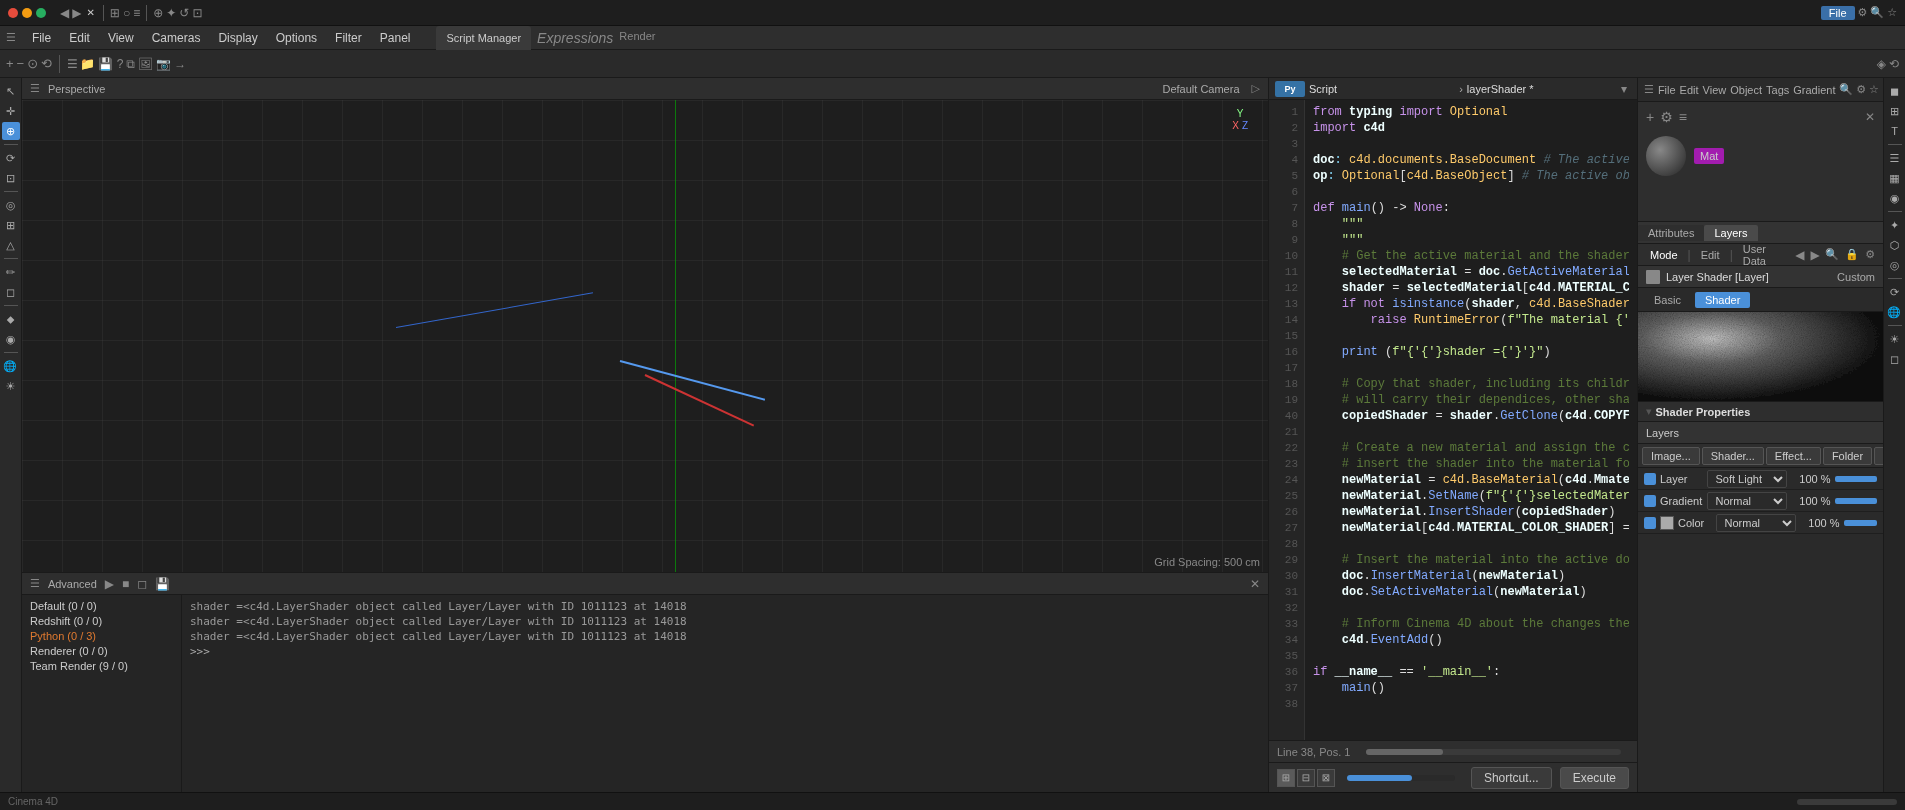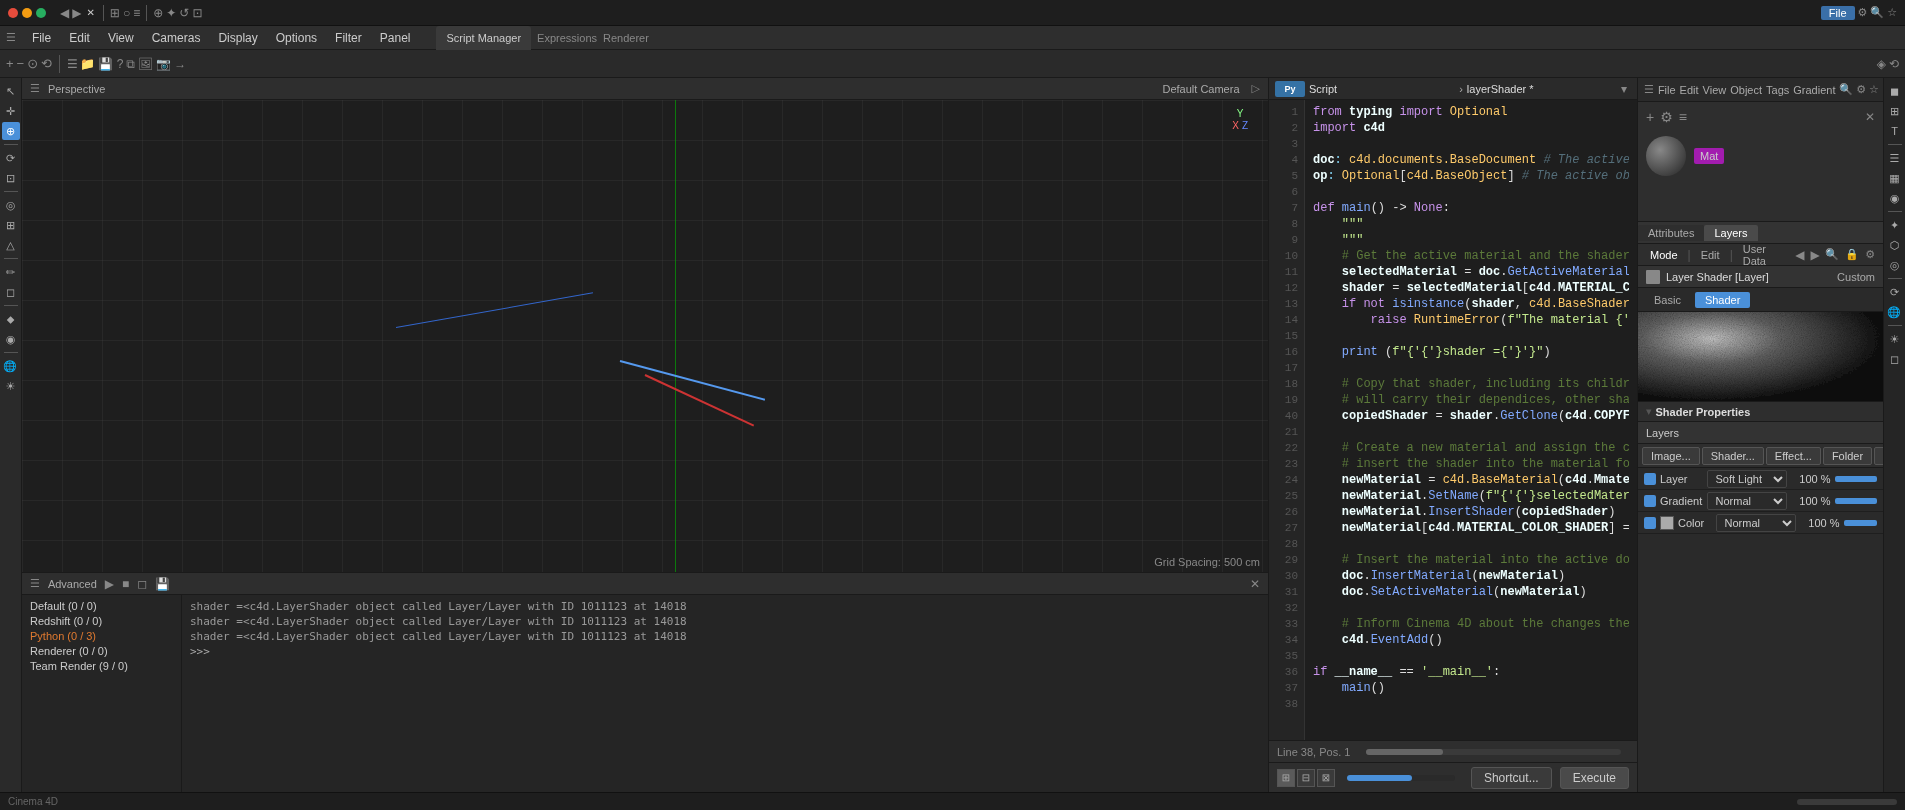--- a/index.html
+++ b/index.html
@@ -562,22 +562,22 @@
   <span class="menu-item">Cameras</span>
   <span class="menu-item">Display</span>
   <span class="menu-item">Options</span>
   <span class="menu-item">Filter</span>
   <span class="menu-item">Panel</span>
 
   <div style="margin-left:16px;display:flex;align-items:center;gap:8px;background:#3a3a3a;padding:0 10px;height:24px;border-radius:3px 3px 0 0;">
     <span style="font-size:11px;color:#ccc;">Script Manager</span>
   </div>
   <div style="margin-left:4px;display:flex;gap:6px;">
-    <span style="font-size:11px;color:#888;cursor:pointer;">Expressions</span>
-    <span style="font-size:11px;color:#888;cursor:pointer;">Renderer</span>
+    <span style="font-size:14px;color:#888;cursor:pointer;font-style:italic;">Expressions</span>
+    <span style="font-size:11px;color:#888;cursor:pointer;">Render</span>
   </div>
 </div>
 
 <div style="display:flex; align-items:center; background:#2a2a2a; height:28px; padding:0 6px; gap:3px; flex-shrink:0; border-bottom:1px solid #1a1a1a;">
 
   <span style="color:#888;cursor:pointer;font-size:13px;">+</span>
   <span style="color:#888;cursor:pointer;font-size:13px;">−</span>
   <span style="color:#888;cursor:pointer;font-size:13px;">⊙</span>
   <span style="color:#888;cursor:pointer;font-size:13px;">⟲</span>
   <div style="width:1px;height:18px;background:#555;margin:0 4px;"></div>

